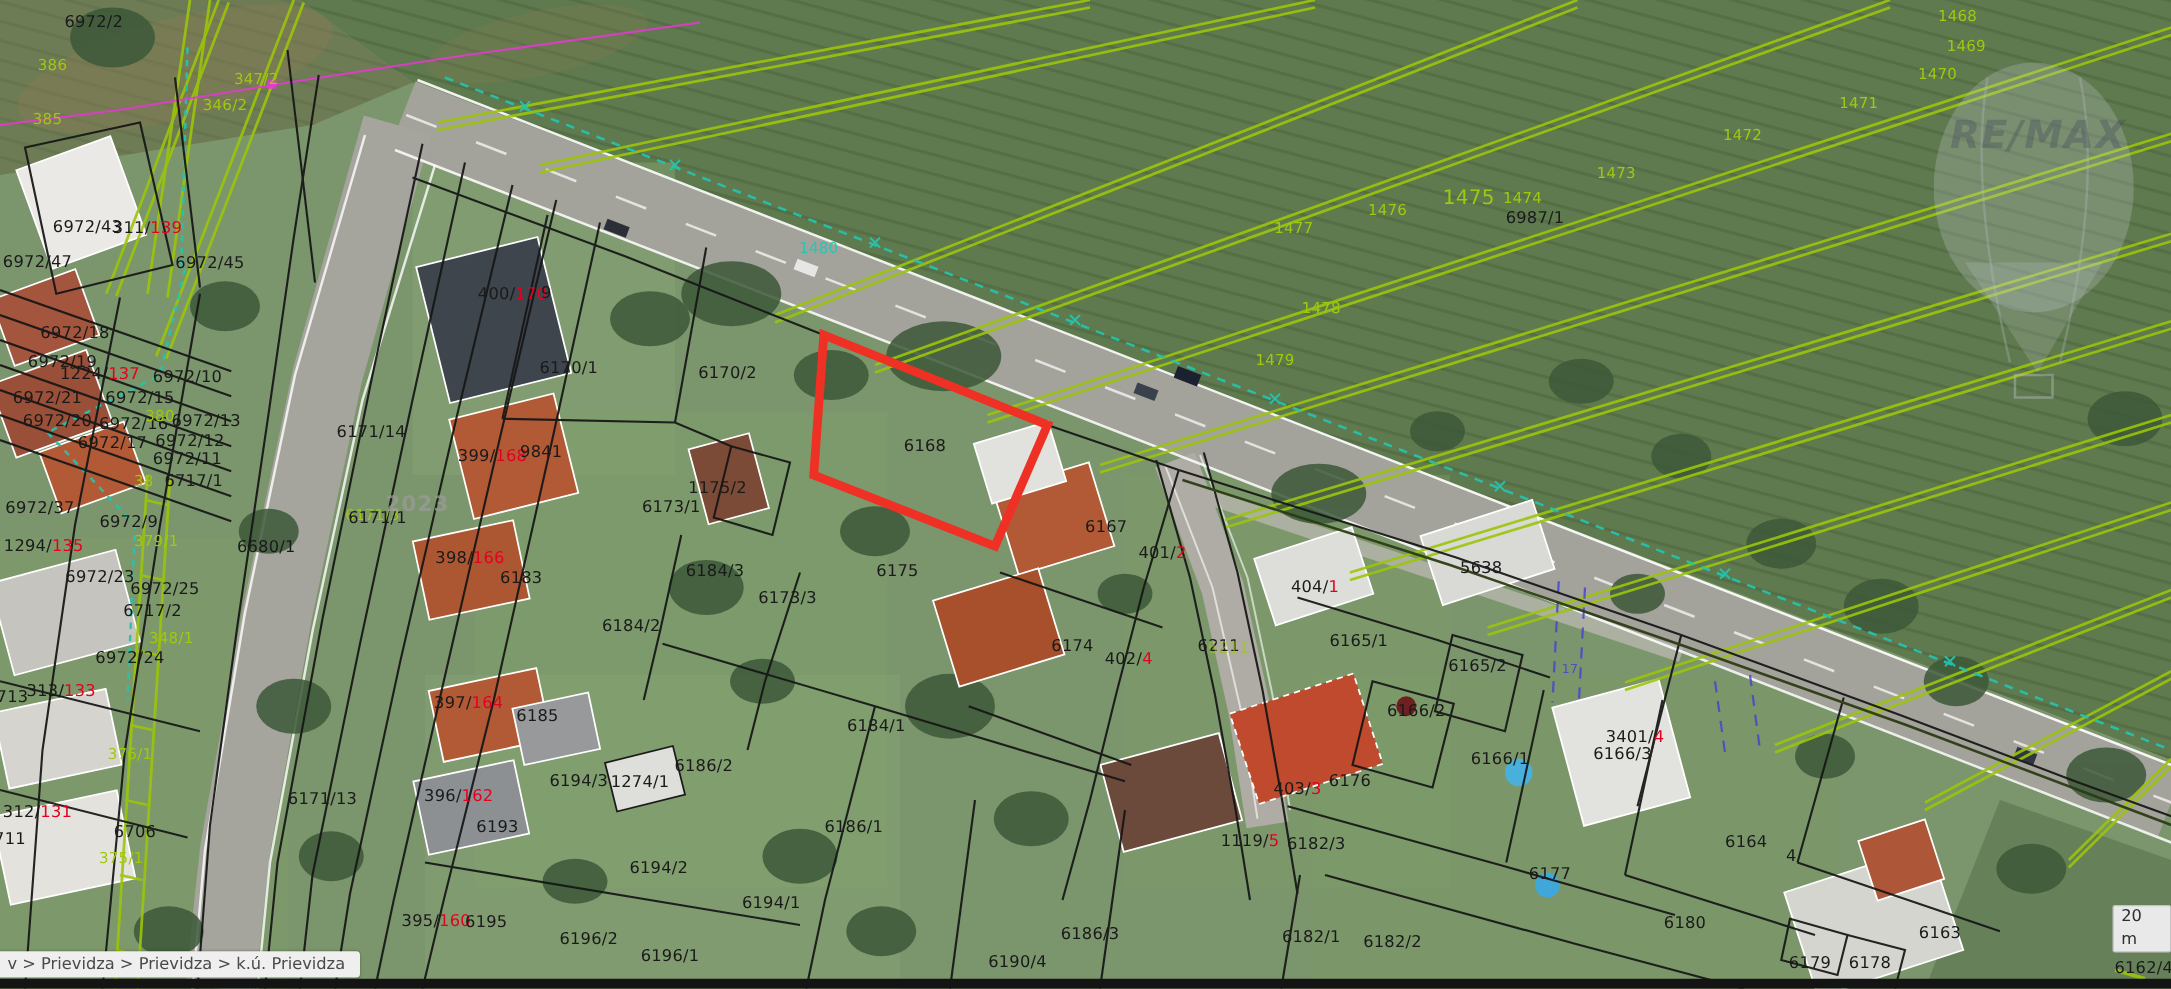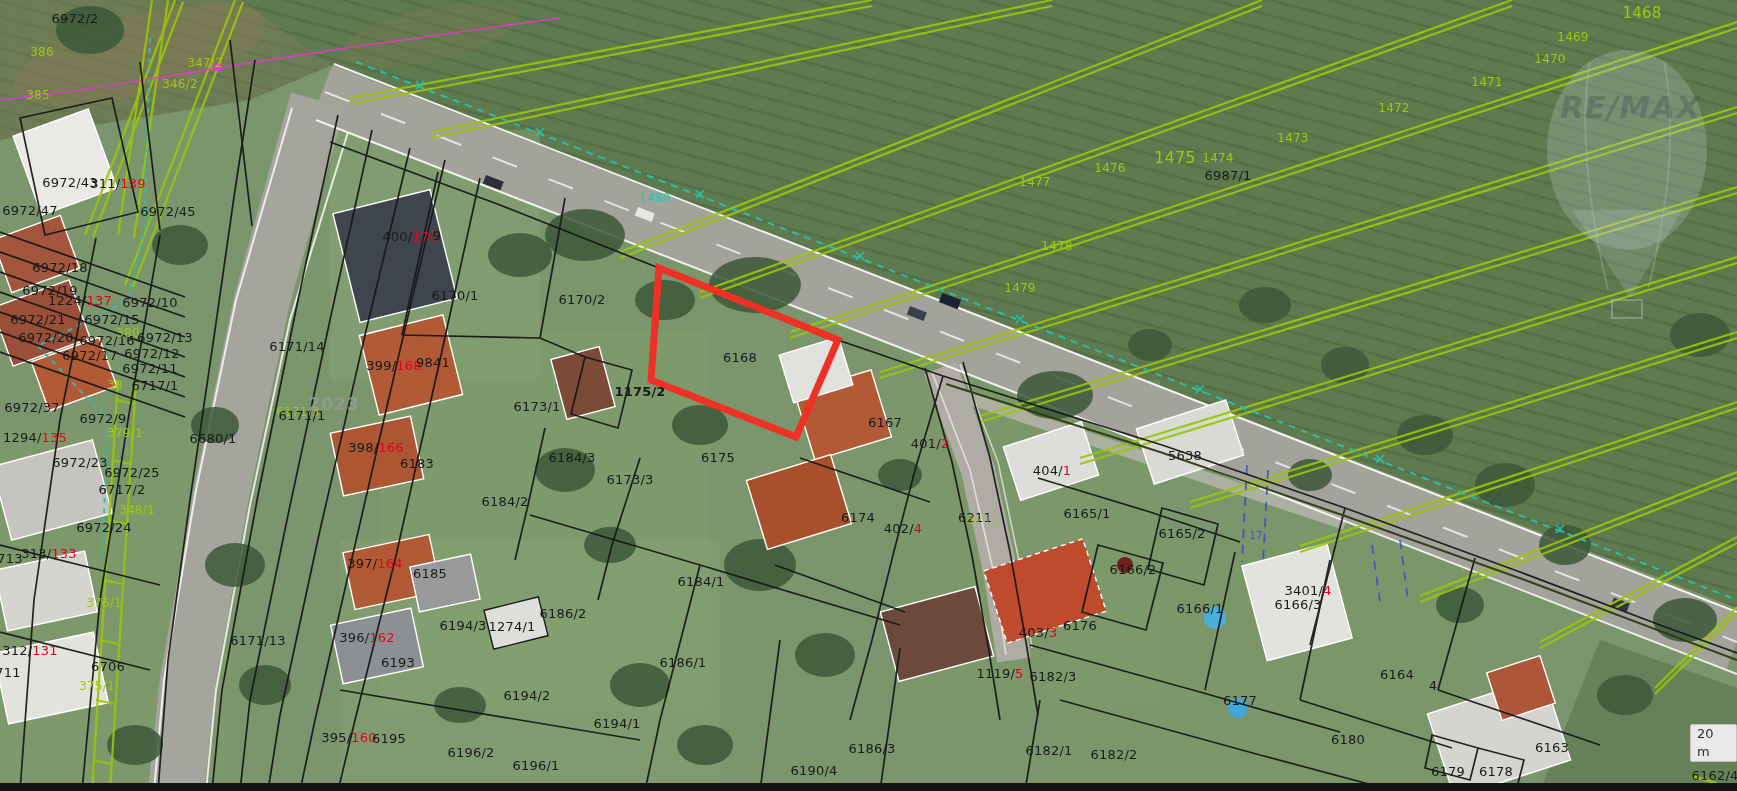--- a/index.html
+++ b/index.html
@@ -314,21 +314,21 @@
       <div class="plabel" style="left: 30px; top: 650px;"><span style="color: rgb(26, 26, 26);">312/</span><span style="color: rgb(228, 0, 31);">131</span></div>
       <div class="plabel" style="left: 8px; top: 672px;"><span style="color: rgb(26, 26, 26);">711</span></div>
       <div class="plabel" style="left: 108px; top: 666px;"><span style="color: rgb(26, 26, 26); text-align: right;">6706</span></div>
       <div class="plabel" style="left: 258px; top: 640px;"><span style="color: rgb(26, 26, 26);">6171/13</span></div>
       <div class="plabel" style="left: 410px; top: 236px;"><span style="color: rgb(26, 26, 26);">400/</span><span style="color: rgb(228, 0, 31);">170</span></div>
       <div class="plabel" style="left: 437px; top: 235px;"><span style="color: rgb(26, 26, 26);">9</span></div>
       <div class="plabel" style="left: 455px; top: 295px;"><span style="color: rgb(26, 26, 26);">6170/1</span></div>
       <div class="plabel" style="left: 582px; top: 299px;"><span style="color: rgb(26, 26, 26);">6170/2</span></div>
       <div class="plabel" style="left: 394px; top: 365px;"><span style="color: rgb(26, 26, 26);">399/</span><span style="color: rgb(228, 0, 31);">168</span></div>
       <div class="plabel" style="left: 433px; top: 362px;"><span style="color: rgb(26, 26, 26);">9841</span></div>
-      <div class="plabel" style="left: 640px; top: 391px; font-weight: bold;"><span style="color: rgb(26, 26, 26);">1175/2</span></div>
+      <div class="plabel" style="left: 574px; top: 391px; font-weight: normal;"><span style="color: rgb(26, 26, 26);">1175/2</span></div>
       <div class="plabel" style="left: 537px; top: 406px;"><span style="color: rgb(26, 26, 26);">6173/1</span></div>
       <div class="plabel" style="left: 740px; top: 357px;"><span style="color: rgb(26, 26, 26);">6168</span></div>
       <div class="plabel" style="left: 572px; top: 457px;"><span style="color: rgb(26, 26, 26);">6184/3</span></div>
       <div class="plabel" style="left: 630px; top: 479px;"><span style="color: rgb(26, 26, 26);">6173/3</span></div>
       <div class="plabel" style="left: 718px; top: 457px;"><span style="color: rgb(26, 26, 26);">6175</span></div>
       <div class="plabel" style="left: 376px; top: 447px;"><span style="color: rgb(26, 26, 26);">398/</span><span style="color: rgb(228, 0, 31);">166</span></div>
       <div class="plabel" style="left: 417px; top: 463px;"><span style="color: rgb(26, 26, 26);">6183</span></div>
       <div class="plabel" style="left: 505px; top: 501px;"><span style="color: rgb(26, 26, 26);">6184/2</span></div>
       <div class="plabel" style="left: 885px; top: 422px;"><span style="color: rgb(26, 26, 26);">6167</span></div>
       <div class="plabel" style="left: 930px; top: 443px;"><span style="color: rgb(26, 26, 26);">401/</span><span style="color: rgb(228, 0, 31);">2</span></div>
@@ -379,36 +379,37 @@
       <div class="plabel" style="left: 42px; top: 52px; font-size: 12px;"><span style="color: rgb(159, 200, 14);">386</span></div>
       <div class="plabel" style="left: 38px; top: 95px; font-size: 12px;"><span style="color: rgb(159, 200, 14);">385</span></div>
       <div class="plabel" style="left: 205px; top: 63px; font-size: 12px;"><span style="color: rgb(159, 200, 14);">347/2</span></div>
       <div class="plabel" style="left: 180px; top: 84px; font-size: 12px;"><span style="color: rgb(159, 200, 14);">346/2</span></div>
       <div class="plabel" style="left: 128px; top: 333px; font-size: 12px;"><span style="color: rgb(159, 200, 14);">380</span></div>
       <div class="plabel" style="left: 115px; top: 385px; font-size: 12px;"><span style="color: rgb(159, 200, 14);">38</span></div>
       <div class="plabel" style="left: 125px; top: 433px; font-size: 12px;"><span style="color: rgb(159, 200, 14);">379/1</span></div>
       <div class="plabel" style="left: 137px; top: 510px; font-size: 12px;"><span style="color: rgb(159, 200, 14);">348/1</span></div>
       <div class="plabel" style="left: 104px; top: 603px; font-size: 12px;"><span style="color: rgb(159, 200, 14);">376/1</span></div>
       <div class="plabel" style="left: 97px; top: 686px; font-size: 12px;"><span style="color: rgb(159, 200, 14);">375/1</span></div>
-      <div class="plabel" style="left: 1642px; top: 13px; font-size: 15px;"><span style="color: rgb(159, 200, 14);">1468</span></div>
+      <div class="plabel" style="left: 1566px; top: 13px; font-size: 12px;"><span style="color: rgb(159, 200, 14);">1468</span></div>
       <div class="plabel" style="left: 1573px; top: 37px; font-size: 12px;"><span style="color: rgb(159, 200, 14);">1469</span></div>
       <div class="plabel" style="left: 1550px; top: 59px; font-size: 12px;"><span style="color: rgb(159, 200, 14);">1470</span></div>
       <div class="plabel" style="left: 1487px; top: 82px; font-size: 12px;"><span style="color: rgb(159, 200, 14);">1471</span></div>
       <div class="plabel" style="left: 1394px; top: 108px; font-size: 12px;"><span style="color: rgb(159, 200, 14);">1472</span></div>
       <div class="plabel" style="left: 1293px; top: 138px; font-size: 12px;"><span style="color: rgb(159, 200, 14);">1473</span></div>
       <div class="plabel" style="left: 1218px; top: 158px; font-size: 12px;"><span style="color: rgb(159, 200, 14);">1474</span></div>
       <div class="plabel" style="left: 1175px; top: 158px; font-size: 16px;"><span style="color: rgb(159, 200, 14);">1475</span></div>
       <div class="plabel" style="left: 1110px; top: 168px; font-size: 12px;"><span style="color: rgb(159, 200, 14);">1476</span></div>
       <div class="plabel" style="left: 1035px; top: 182px; font-size: 12px;"><span style="color: rgb(159, 200, 14);">1477</span></div>
       <div class="plabel" style="left: 1057px; top: 246px; font-size: 12px;"><span style="color: rgb(159, 200, 14);">1478</span></div>
       <div class="plabel" style="left: 1020px; top: 288px; font-size: 12px;"><span style="color: rgb(159, 200, 14);">1479</span></div>
       <div class="plabel" style="left: 655px; top: 198px; font-size: 12px;"><span style="color: rgb(43, 196, 178);">1480</span></div>
       <div class="plabel" style="left: 1256px; top: 536px; font-size: 10px; opacity: 0.85;"><span style="color: rgb(68, 68, 204);">17</span></div>
     </div>
 
 <div id="year-mark" style="left:334px;top:404px">2023</div>
 
+<div id="breadcrumb-bar">v &gt; Prievidza &gt; Prievidza &gt; k.ú. Prievidza</div>
 
 <div id="scale-box">20 m</div>
 
 <div id="bottom-strip"></div>
 
 </div>
 
 </body></html>

